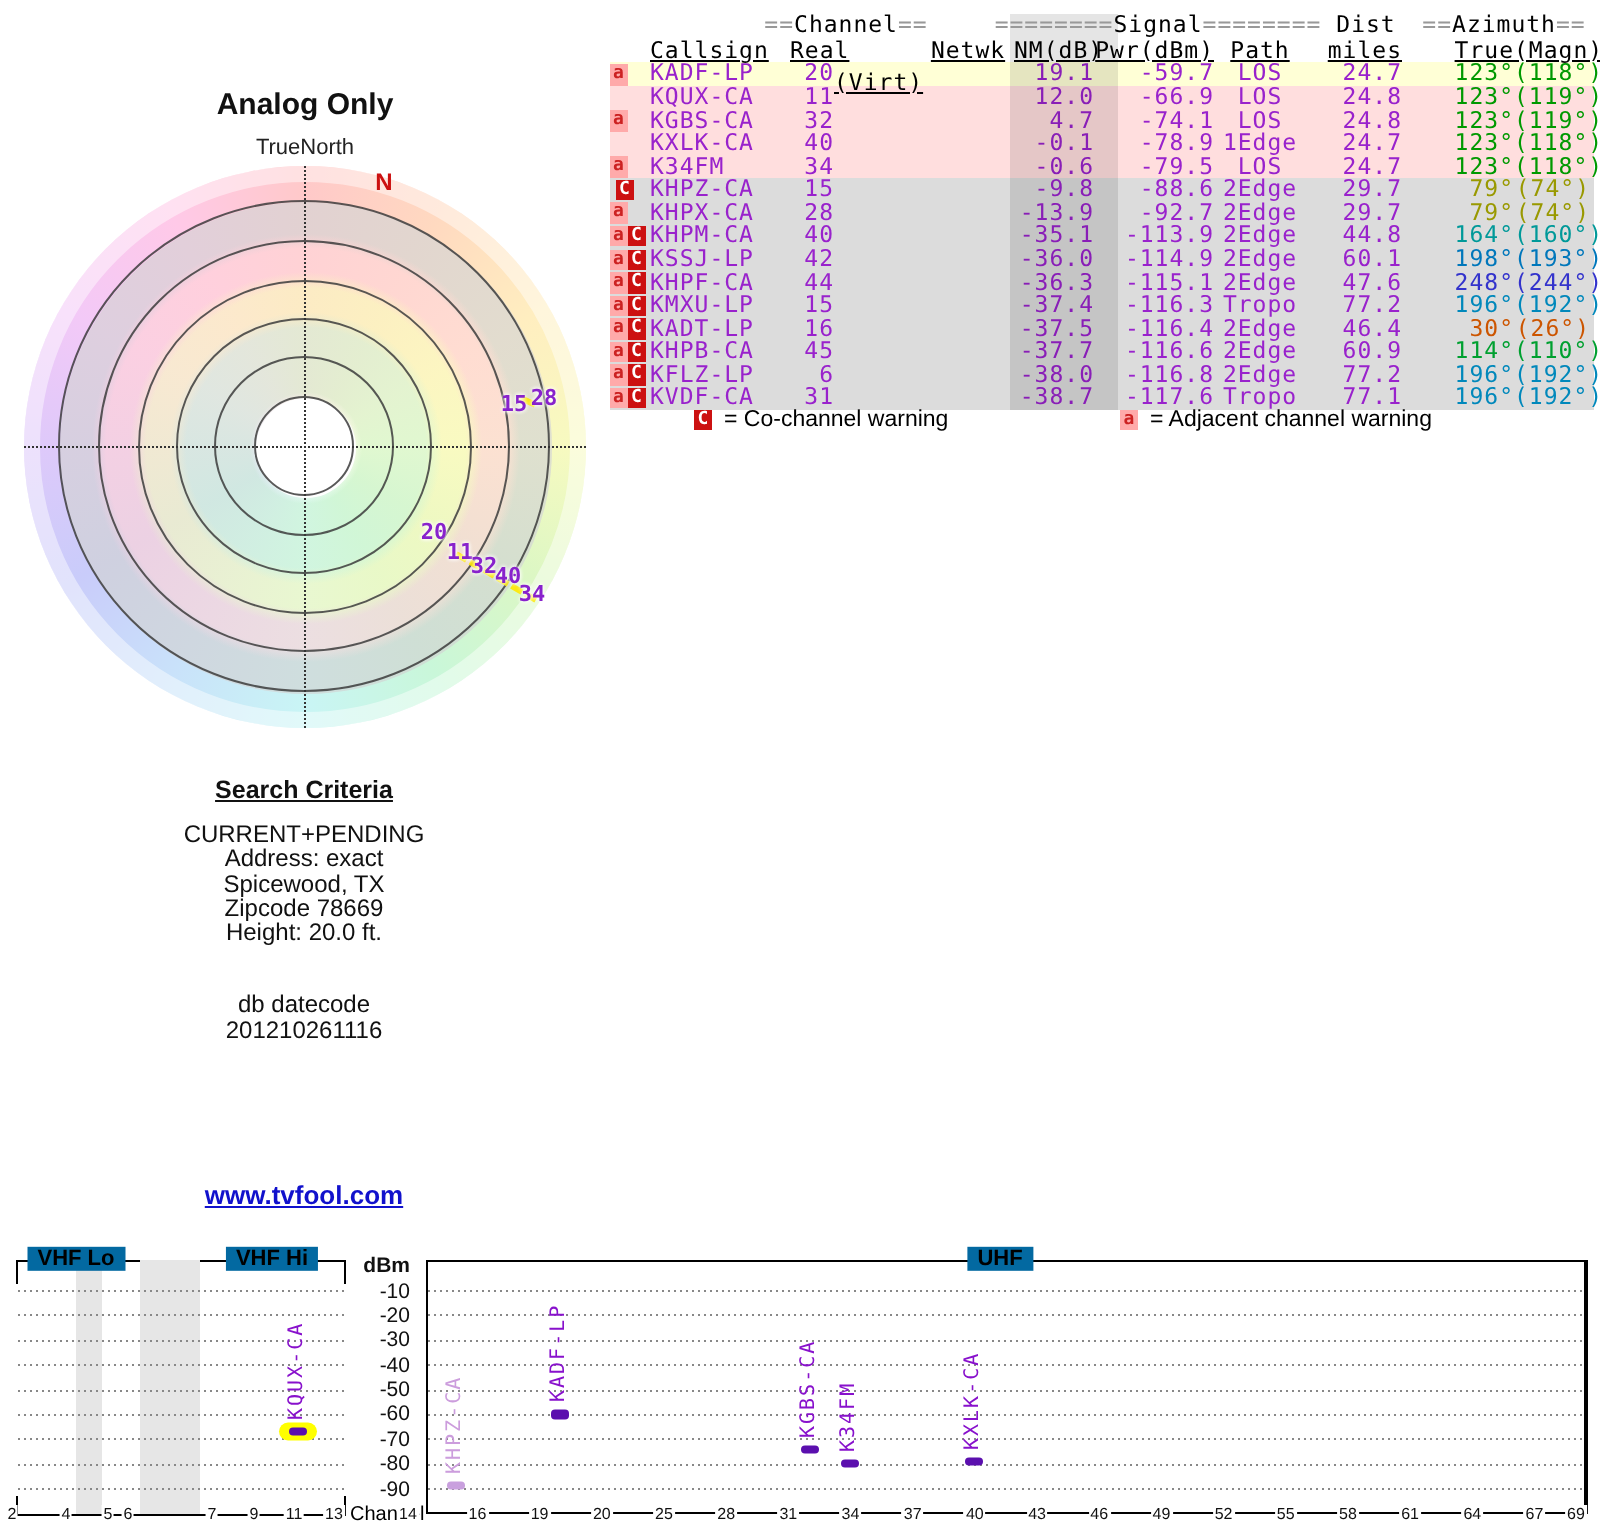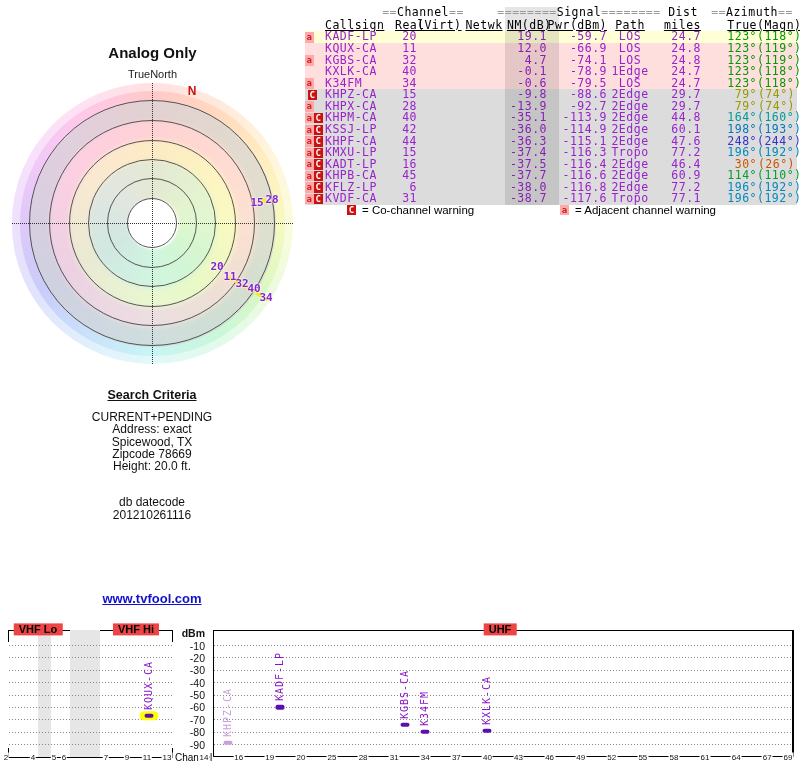--- a/index.html
+++ b/index.html
@@ -43,21 +43,21 @@
   .hdr1{position:relative;height:11.6px;line-height:11.6px;}
   .hfrag{position:absolute;transform:translateX(-50%);white-space:nowrap;}
   .eq{color:#999;}
   .trow{display:flex;height:11.57px;line-height:11.57px;white-space:pre;}
   .hrow{display:flex;height:12.9px;line-height:12.9px;white-space:pre;}
   .hrow .cell{text-decoration:underline;}
   .cell{display:block;box-sizing:border-box;overflow:visible;}
   .c-badge{width:20px;display:flex;align-items:center;}
   .c-call{width:70px;text-align:left;}
   .c-real{width:22px;text-align:right;}
-  .c-virt{width:44px;text-align:center;}
+  .c-virt{width:44px;text-align:center;margin-top:16px;}
   .c-netwk{width:46px;text-align:center;}
   .c-nm{width:40px;text-align:right;}
   .c-pwr{width:60px;text-align:right;}
   .c-path{width:46px;text-align:center;}
   .c-miles{width:48px;text-align:right;}
   .c-true{width:56px;text-align:right;}
   .c-magn{width:38px;text-align:right;}
   .hrow .c-badge{text-decoration:none;}
   .row-yellow{background:#ffffd6;}
   .row-pink{background:#ffdede;}
@@ -80,21 +80,21 @@
   #site-link a{color:#1111cc;font-weight:bold;font-size:13px;text-decoration:underline;cursor:pointer;}
   
   #bchart{position:absolute;left:0;top:615px;width:800px;height:153px;font-size:10px;}
   .hline{position:absolute;height:0;border-top:1px solid #000;}
   .vline{position:absolute;width:0;border-left:1px solid #000;}
   .gband{position:absolute;top:15px;height:127px;background:#e6e6e6;}
   .grid{position:absolute;height:1px;
         background-image:repeating-linear-gradient(to right,#888 0 1px,transparent 1px 3px);}
   #uhf-rect{position:absolute;left:213px;top:15px;width:581px;height:127px;
             border:1px solid #000;border-right-width:2px;box-sizing:border-box;}
-  .band-label{position:absolute;transform:translate(-50%,-55%);background:#ef4444;padding:0 5px;
+  .band-label{position:absolute;transform:translate(-50%,-55%);background:#0369a1;padding:0 5px;
               font-weight:bold;font-size:11px;white-space:nowrap;}
   .dlab{position:absolute;left:173px;width:32px;text-align:right;font-size:10.5px;color:#111;}
   .dbm-title{font-weight:bold;}
   .tick{position:absolute;transform:translate(-50%,-50%);background:#fff;padding:0 1px;
         font-size:8px;color:#111;}
   .chan-label{position:absolute;left:175px;top:137px;width:34px;text-align:center;font-size:10px;}
   .marker{position:absolute;width:9px;height:4.5px;border-radius:2px;background:#5b0fae;
           transform:translate(-50%,-50%);}
   .marker.faded{background:#c9a0de;}
   .hl{position:absolute;width:19px;height:9.5px;border-radius:5px;background:#ffff00;

